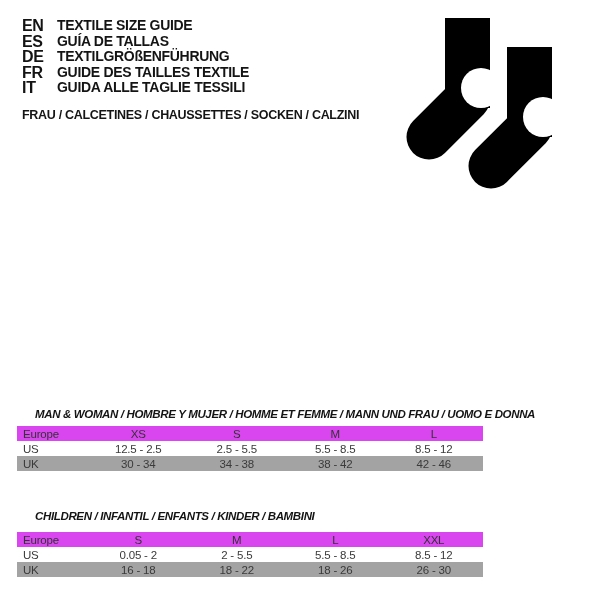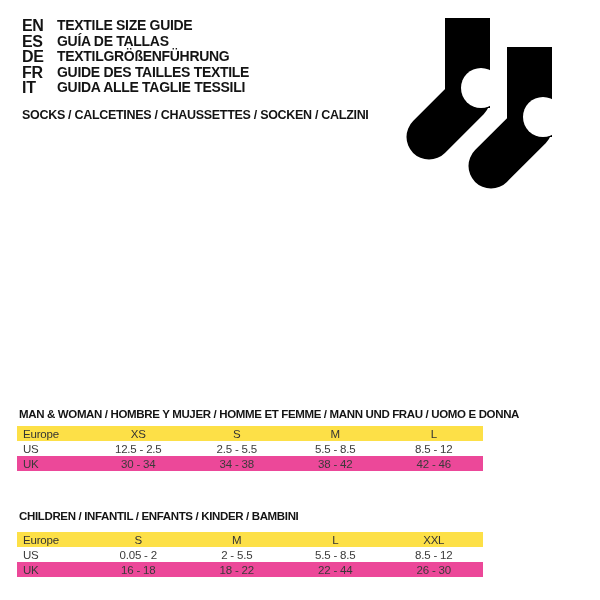--- a/index.html
+++ b/index.html
@@ -29,40 +29,40 @@
   }
 
   
   .socks-svg { position: absolute; left: 400px; top: 8px; }
 
   
   .size-table { position: absolute; left: 17px; width: 466px; }
   .size-table.t1 { top: 408px; }
   .size-table.t2 { top: 510px; }
   .size-table h2 {
-    margin: 0 0 0 2px; padding: 0;
+    margin: 0 0 0 18px; padding: 0;
     font-size: 11.5px; font-weight: 700; letter-spacing: -0.35px; color: #141414;
-    line-height: 13px; white-space: nowrap;
+    line-height: 13px; white-space: nowrap; font-style: italic;
   }
   .size-table.t1 h2 { margin-bottom: 5px; }
   .size-table.t2 h2 { margin-bottom: 9px; }
   table {
     width: 466px; border-collapse: collapse; table-layout: fixed;
   }
   col.c0 { width: 72px; }
   th, td {
     height: 15px; padding: 0;
     font-size: 11.5px; font-weight: 400; letter-spacing: -0.2px;
     color: #3a3a3a; text-align: center; vertical-align: middle;
     white-space: nowrap; overflow: hidden;
   }
   th:first-child, td:first-child { text-align: left; padding-left: 6px; }
-  thead tr { background: #fde047; }
+  thead tr { background: #d946ef; }
   thead th { color: #333333; }
-  tbody tr.row-alt { background: #ec4899; }
+  tbody tr.row-alt { background: #a3a3a3; }
 </style>
 </head>
 <body>
 
 <div class="page">
 
   <div class="lang-block">
     <div class="lang-row">
       <span class="lang-code">EN</span>
       <span class="lang-label">TEXTILE SIZE GUIDE</span>
@@ -78,21 +78,21 @@
     <div class="lang-row">
       <span class="lang-code">FR</span>
       <span class="lang-label">GUIDE DES TAILLES TEXTILE</span>
     </div>
     <div class="lang-row">
       <span class="lang-code">IT</span>
       <span class="lang-label">GUIDA ALLE TAGLIE TESSILI</span>
     </div>
   </div>
 
-  <div class="product-line">SOCKS / CALCETINES / CHAUSSETTES / SOCKEN / CALZINI</div>
+  <div class="product-line">FRAU / CALCETINES / CHAUSSETTES / SOCKEN / CALZINI</div>
 
   <svg class="socks-svg" width="175" height="190" viewBox="-45 -10 175 190" xmlns="http://www.w3.org/2000/svg">
     <g>
       <rect x="0" y="0" width="45" height="90" fill="#000000"></rect>
       <line x1="23" y1="80" x2="-16" y2="119" stroke="#000000" stroke-width="45" stroke-linecap="round"></line>
       <circle cx="36" cy="70" r="20" fill="#ffffff"></circle>
     </g>
     <g transform="translate(62,29)">
       <rect x="0" y="0" width="45" height="90" fill="#ffffff" stroke="#ffffff" stroke-width="16"></rect>
       <line x1="23" y1="80" x2="-16" y2="119" stroke="#ffffff" stroke-width="61" stroke-linecap="round"></line>
@@ -164,20 +164,20 @@
           <td>US</td>
           <td>0.05 - 2</td>
           <td>2 - 5.5</td>
           <td>5.5 - 8.5</td>
           <td>8.5 - 12</td>
         </tr>
         <tr class="row-alt">
           <td>UK</td>
           <td>16 - 18</td>
           <td>18 - 22</td>
-          <td>22 - 44</td>
+          <td>18 - 26</td>
           <td>26 - 30</td>
         </tr>
       </tbody>
     </table>
   </section>
 
 </div>
 
 </body></html>

